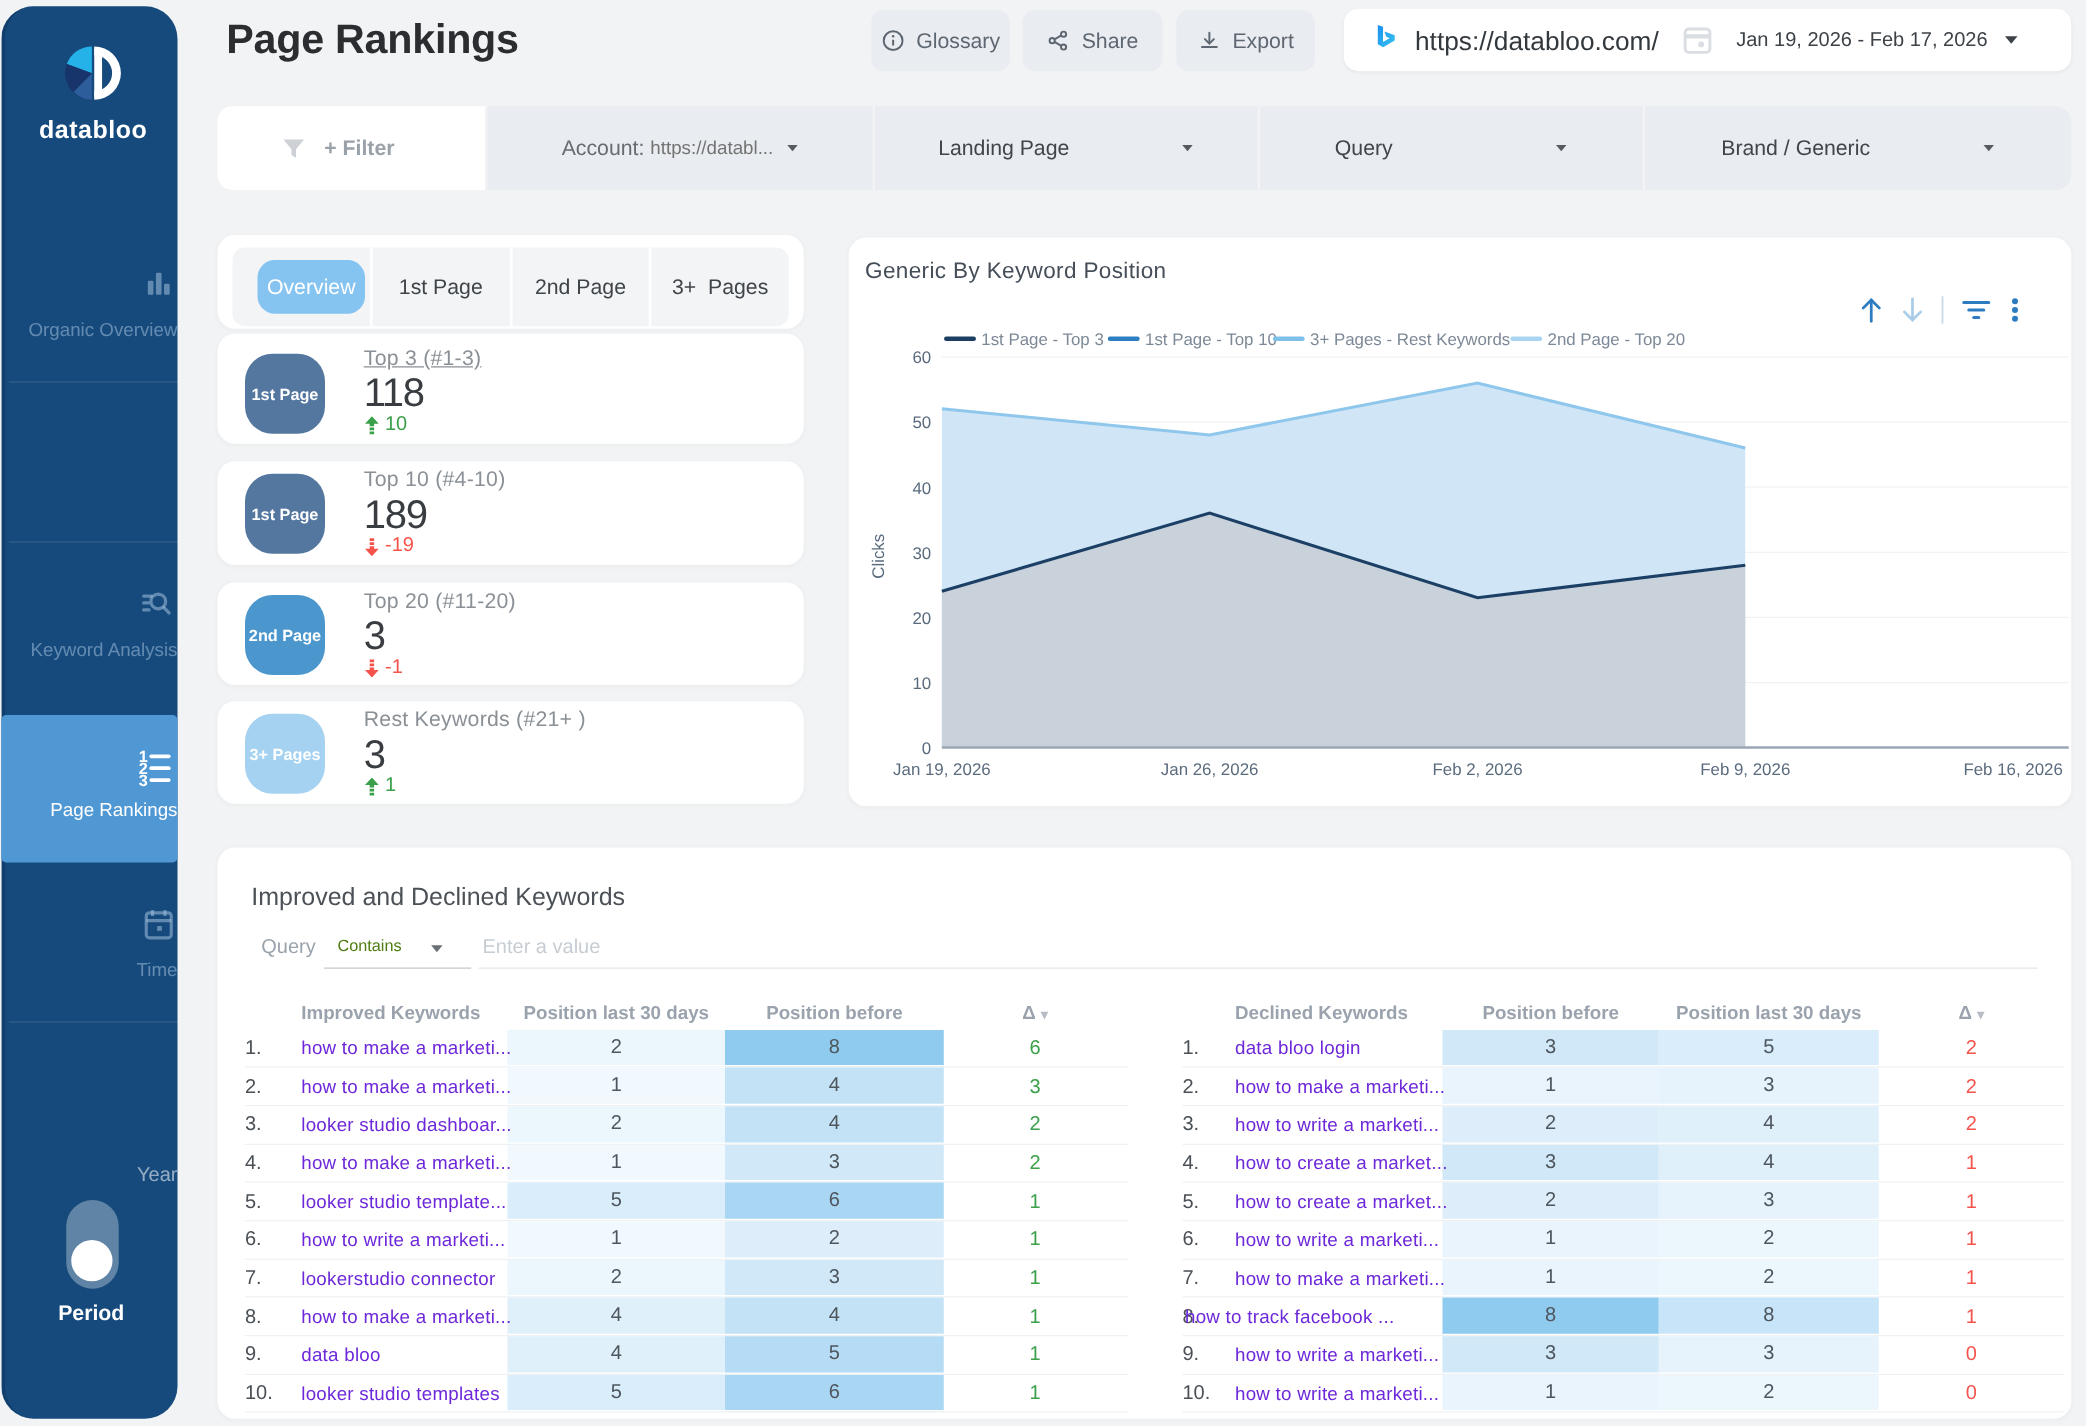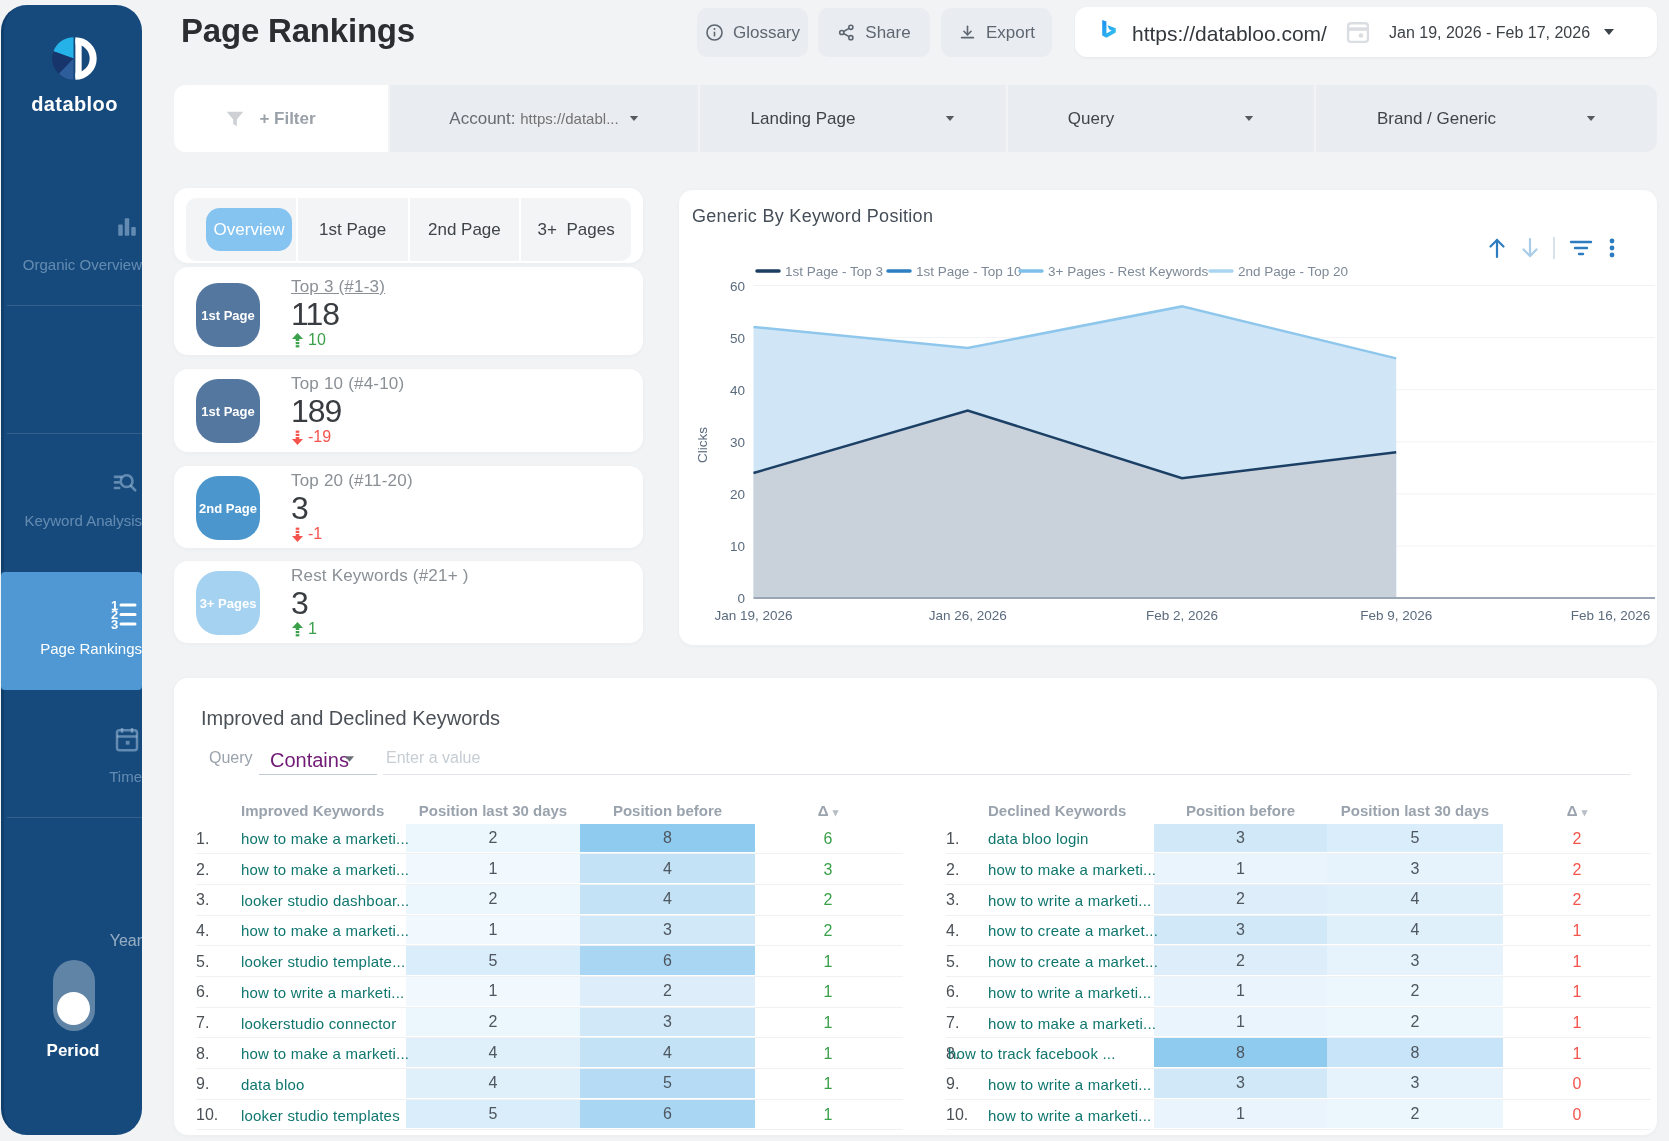--- a/index.html
+++ b/index.html
@@ -54,21 +54,21 @@
 
 
 #bottomcard { left:174px; top:678px; width:1483px; height:457px; }
 #bheading { left:201px; top:707px; font-size:20px; color:#4b5157; }
 
 .thead { font-size:15px; font-weight:bold; color:#9aa3ad; }
 .sortcaret { font-size:11px; color:#b6bdc4; }
 .trow { height:30.7px; border-bottom:1px solid #f0f1f3; }
 .tcell { height:29.7px; font-size:16px; color:#4e565e; display:flex; align-items:center; justify-content:center; border-bottom:1px solid #fff; }
 .tidx { height:30.7px; font-size:16px; color:#4a5056; display:flex; align-items:center; }
-.tkw { height:30.7px; font-size:15px; color:#0f766e; display:flex; align-items:center; letter-spacing:0.2px; }
+.tkw { height:30.7px; font-size:15px; color:#6d28d9; display:flex; align-items:center; letter-spacing:0.2px; }
 .tdelta { height:30.7px; font-size:16px; display:flex; align-items:center; justify-content:center; }
 </style>
 </head>
 <body>
 <div id="sidebar" class="abs">
   <div id="logo" class="abs">
     <svg width="47" height="47" viewBox="0 0 48 48">
       <g>
         <path d="M23 24 L23 2.2 A21.8 21.8 0 0 0 2.5 16.5 Z" fill="#25b2e8"></path>
         <path d="M23 24 L2.5 16.5 A21.8 21.8 0 0 0 23 45.8 Z" fill="#17346b"></path>
@@ -325,21 +325,21 @@
     <text x="717.2" y="360" text-anchor="middle">Feb 9, 2026</text>
     <text x="931.5" y="360" text-anchor="middle">Feb 16, 2026</text>
     <text x="28" y="185" text-anchor="middle" transform="rotate(-90 28 185)">Clicks</text>
   </g>
 </svg>
 
 <div id="bottomcard" class="card abs"></div>
 <div id="bheading" class="abs">Improved and Declined Keywords</div>
 
 <div class="abs" style="left:209px; top:749px; font-size:16px; color:#9aa2ab;">Query</div>
-<div class="abs" style="left:270px; top:749px; font-size:20px; color:#701a75;">Contains</div>
+<div class="abs" style="left:270px; top:749px; font-size:13px; color:#4d7c0f;">Contains</div>
 <svg class="abs" style="left:344px; top:755px;" width="11" height="8" viewBox="0 0 12 8">
     <path d="M1 1 L6 7 L11 1 Z" fill="#6a7076"></path>
   </svg>
 <div class="abs" style="left:259px; top:774px; width:118px; height:1px; background:#c3cad1;"></div>
 <div class="abs" style="left:386px; top:749px; font-size:16px; color:#c6cdd3;">Enter a value</div>
 <div class="abs" style="left:383px; top:774px; width:1247px; height:1px; background:#e2e5e9;"></div>
 
 <div class="thead abs" style="top:802px; left:241px;">Improved Keywords</div>
 <div class="thead abs" style="top:802px; left:406px; width:174px; text-align:center;">Position last 30 days</div>
 <div class="thead abs" style="top:802px; left:580px; width:175px; text-align:center;">Position before</div>

